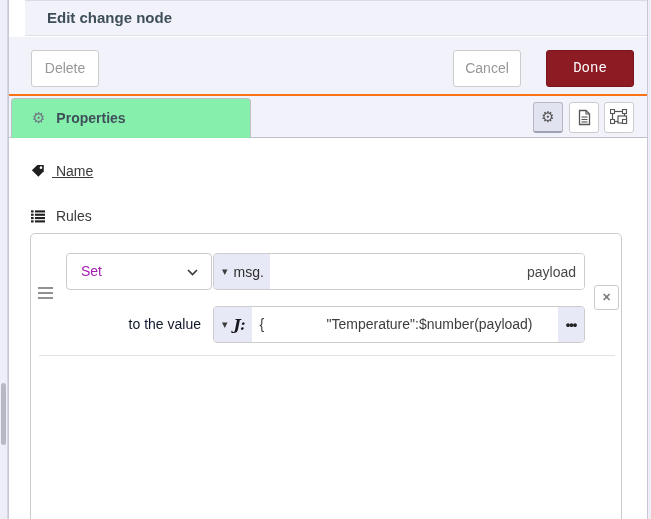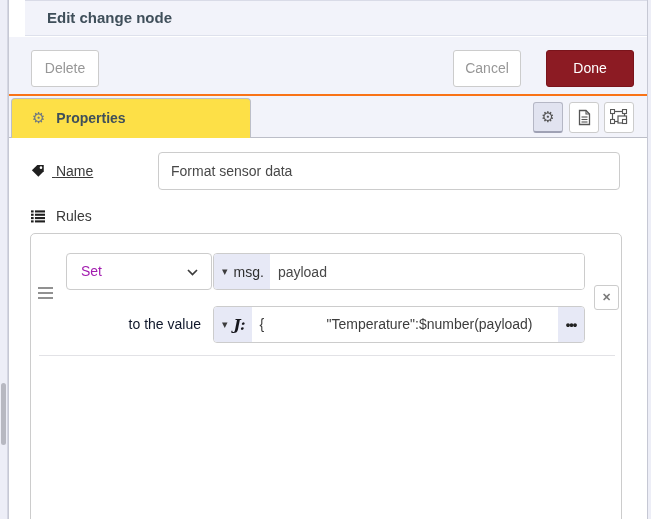--- a/index.html
+++ b/index.html
@@ -22,25 +22,25 @@
          border-top:1px solid #d9dbe7; border-bottom:1px solid #dee1ec; }
   .hdr h1 { font-size:15px; font-weight:bold; color:#3f4f5a; line-height:34px; padding-left:22px; }
 
   .toolbar { position:absolute; left:0; top:37px; width:100%; height:59px; background:#f2f3fa;
              border-bottom:2px solid #f97316; }
   .btn { display:inline-block; font-size:14px; line-height:35px; text-align:center; background:#fff;
          border:1px solid #ccc; border-radius:3px; cursor:pointer; color:#979797; }
   .btn-delete { position:absolute; left:22px; top:13px; width:68px; height:37px; }
   .btn-cancel { position:absolute; left:444px; top:13px; width:68px; height:37px; }
   .btn-done   { position:absolute; left:537px; top:13px; width:88px; height:37px;
-                background:#8C1B23; border:1px solid #7a141b; color:#fff; }
+                background:#8C1B23; border:1px solid #7a141b; color:#fff;font-family:Liberation Mono, monospace; }
 
   .tabrow { position:absolute; left:0; top:96px; width:100%; height:42px; background:#f2f3fa;
             border-bottom:1px solid #bcbec8; }
-  .tab { position:absolute; left:2px; top:2px; width:240px; height:40px; background:#fde047;
+  .tab { position:absolute; left:2px; top:2px; width:240px; height:40px; background:#86efac;
          border:1px solid #bcbec8; border-bottom:none; border-radius:4px 4px 0 0; z-index:2;
          font-size:14px; font-weight:bold; color:#3f4f5a; line-height:38px; padding-left:20px; cursor:pointer; }
   .tab .gear-glyph { font-family:"DejaVu Sans", sans-serif; color:#6d7780; font-size:15px; margin-right:7px; font-weight:normal; }
   .tab-btn { position:absolute; top:6px; width:30px; height:31px; background:#fff; border:1px solid #ccc;
              border-radius:3px; text-align:center; cursor:pointer; }
   .tab-btn.active { background:#e1e3f0; border-color:#b5b7c5; border-bottom:2px solid #9fa1b4; }
   .tab-btn .gear-glyph { font-family:"DejaVu Sans", sans-serif; color:#555; font-size:15px; line-height:29px; }
   .tb1 { left:524px; } .tb2 { left:560px; } .tb3 { left:595px; }
   .tab-btn svg { margin-top:6px; }
 
@@ -66,21 +66,21 @@
   .rule-select svg { position:absolute; right:13px; top:15px; }
 
   .typed-input { position:absolute; left:182px; width:372px; height:37px; border:1px solid #ccc;
                  border-radius:4px; background:#fff; display:flex; overflow:hidden; }
   .ti-row1 { top:19px; } .ti-row2 { top:72px; }
   .ti-prefix { background:#e7e9f6; display:flex; align-items:center; padding:0 6px 0 8px; cursor:pointer; flex:none; }
   .caret { font-size:11px; color:#3c3c3c; margin-right:6px; line-height:1; }
   .ti-prefix-label { font-size:14px; color:#2f2f2f; }
   .jsonata-label { font-family:"DejaVu Serif", serif; font-style:italic; font-weight:bold; font-size:15px; color:#16161c; }
   .ti-value-input { flex:1; border:none; outline:none; font-size:14px; color:#484848; padding:0 8px;
-                    font-family:"Liberation Sans", sans-serif; background:#fff; min-width:0; }
+                    font-family:"Liberation Sans", sans-serif; background:#fff; min-width:0;text-align:right; }
   .ti-expr { flex:1; font-size:14px; color:#3d3d3d; line-height:35px; padding-left:8px;
              white-space:pre; overflow:hidden; min-width:0; }
   .ti-expand { flex:none; width:26px; background:#e7e9f6; text-align:center; line-height:35px;
                font-size:13px; font-weight:bold; color:#222; letter-spacing:-1px; cursor:pointer; }
 
   .to-label { position:absolute; left:20px; top:72px; width:162px; height:37px; line-height:37px;
               text-align:right; padding-right:12px; font-size:14px; color:#0f172a; }
 
   .remove-btn { position:absolute; left:563px; top:51px; width:25px; height:25px; background:#fff;
                 border:1px solid #ccc; border-radius:3px; text-align:center; line-height:23px;
@@ -141,21 +141,20 @@
   </div>
 
   <div class="field-label lbl-name">
     <span>
       <svg width="14" height="14" viewBox="0 0 16 16">
         <path d="M1 7.2 L7.2 1 H14.6 V8.4 L8.4 14.6 Z" fill="#1f1f1f"></path>
         <circle cx="11.4" cy="4.2" r="1.5" fill="#fff"></circle>
       </svg>
     </span><span>Name</span>
   </div>
-  <input class="name-input" value="Format sensor data" style="">
 
   <div class="field-label lbl-rules">
     <span>
       <svg width="14" height="13" viewBox="0 0 16 14">
         <rect x="0" y="0" width="3" height="2.4" fill="#1f1f1f"></rect>
           <rect x="4.5" y="0" width="11.5" height="2.4" fill="#1f1f1f"></rect>
         <rect x="0" y="3.8" width="3" height="2.4" fill="#1f1f1f"></rect>
           <rect x="4.5" y="3.8" width="11.5" height="2.4" fill="#1f1f1f"></rect>
         <rect x="0" y="7.6" width="3" height="2.4" fill="#1f1f1f"></rect>
           <rect x="4.5" y="7.6" width="11.5" height="2.4" fill="#1f1f1f"></rect>

